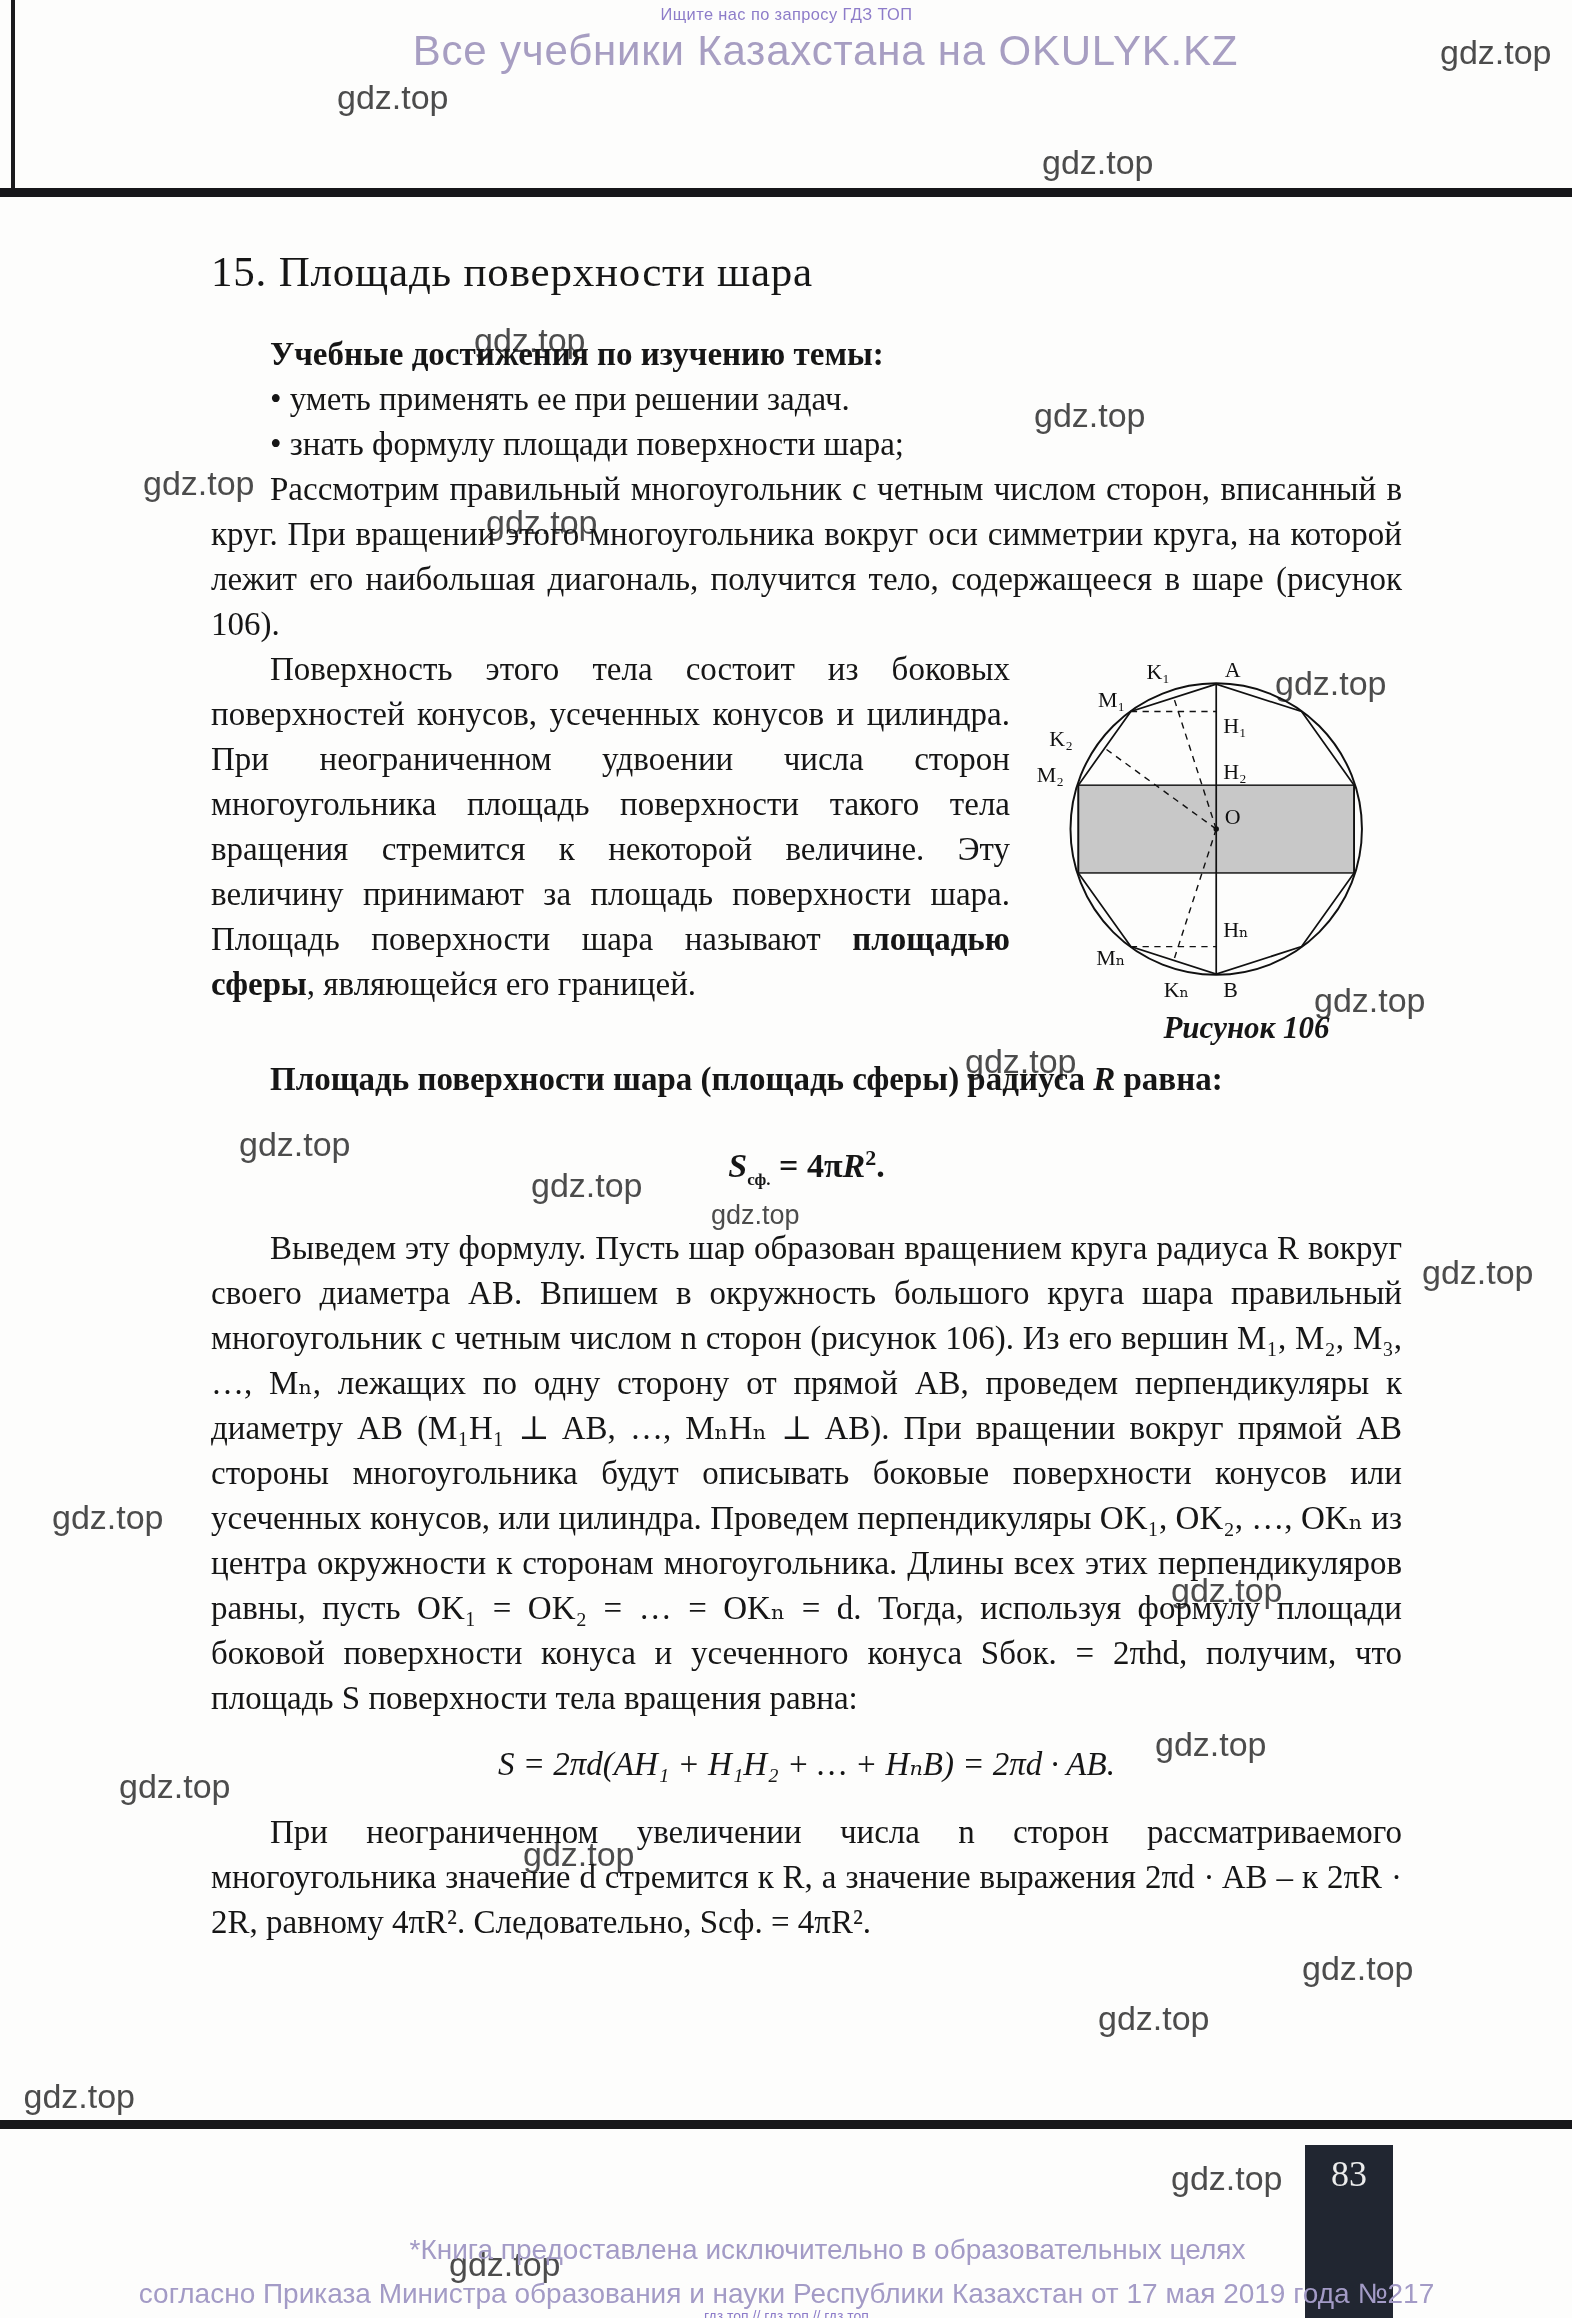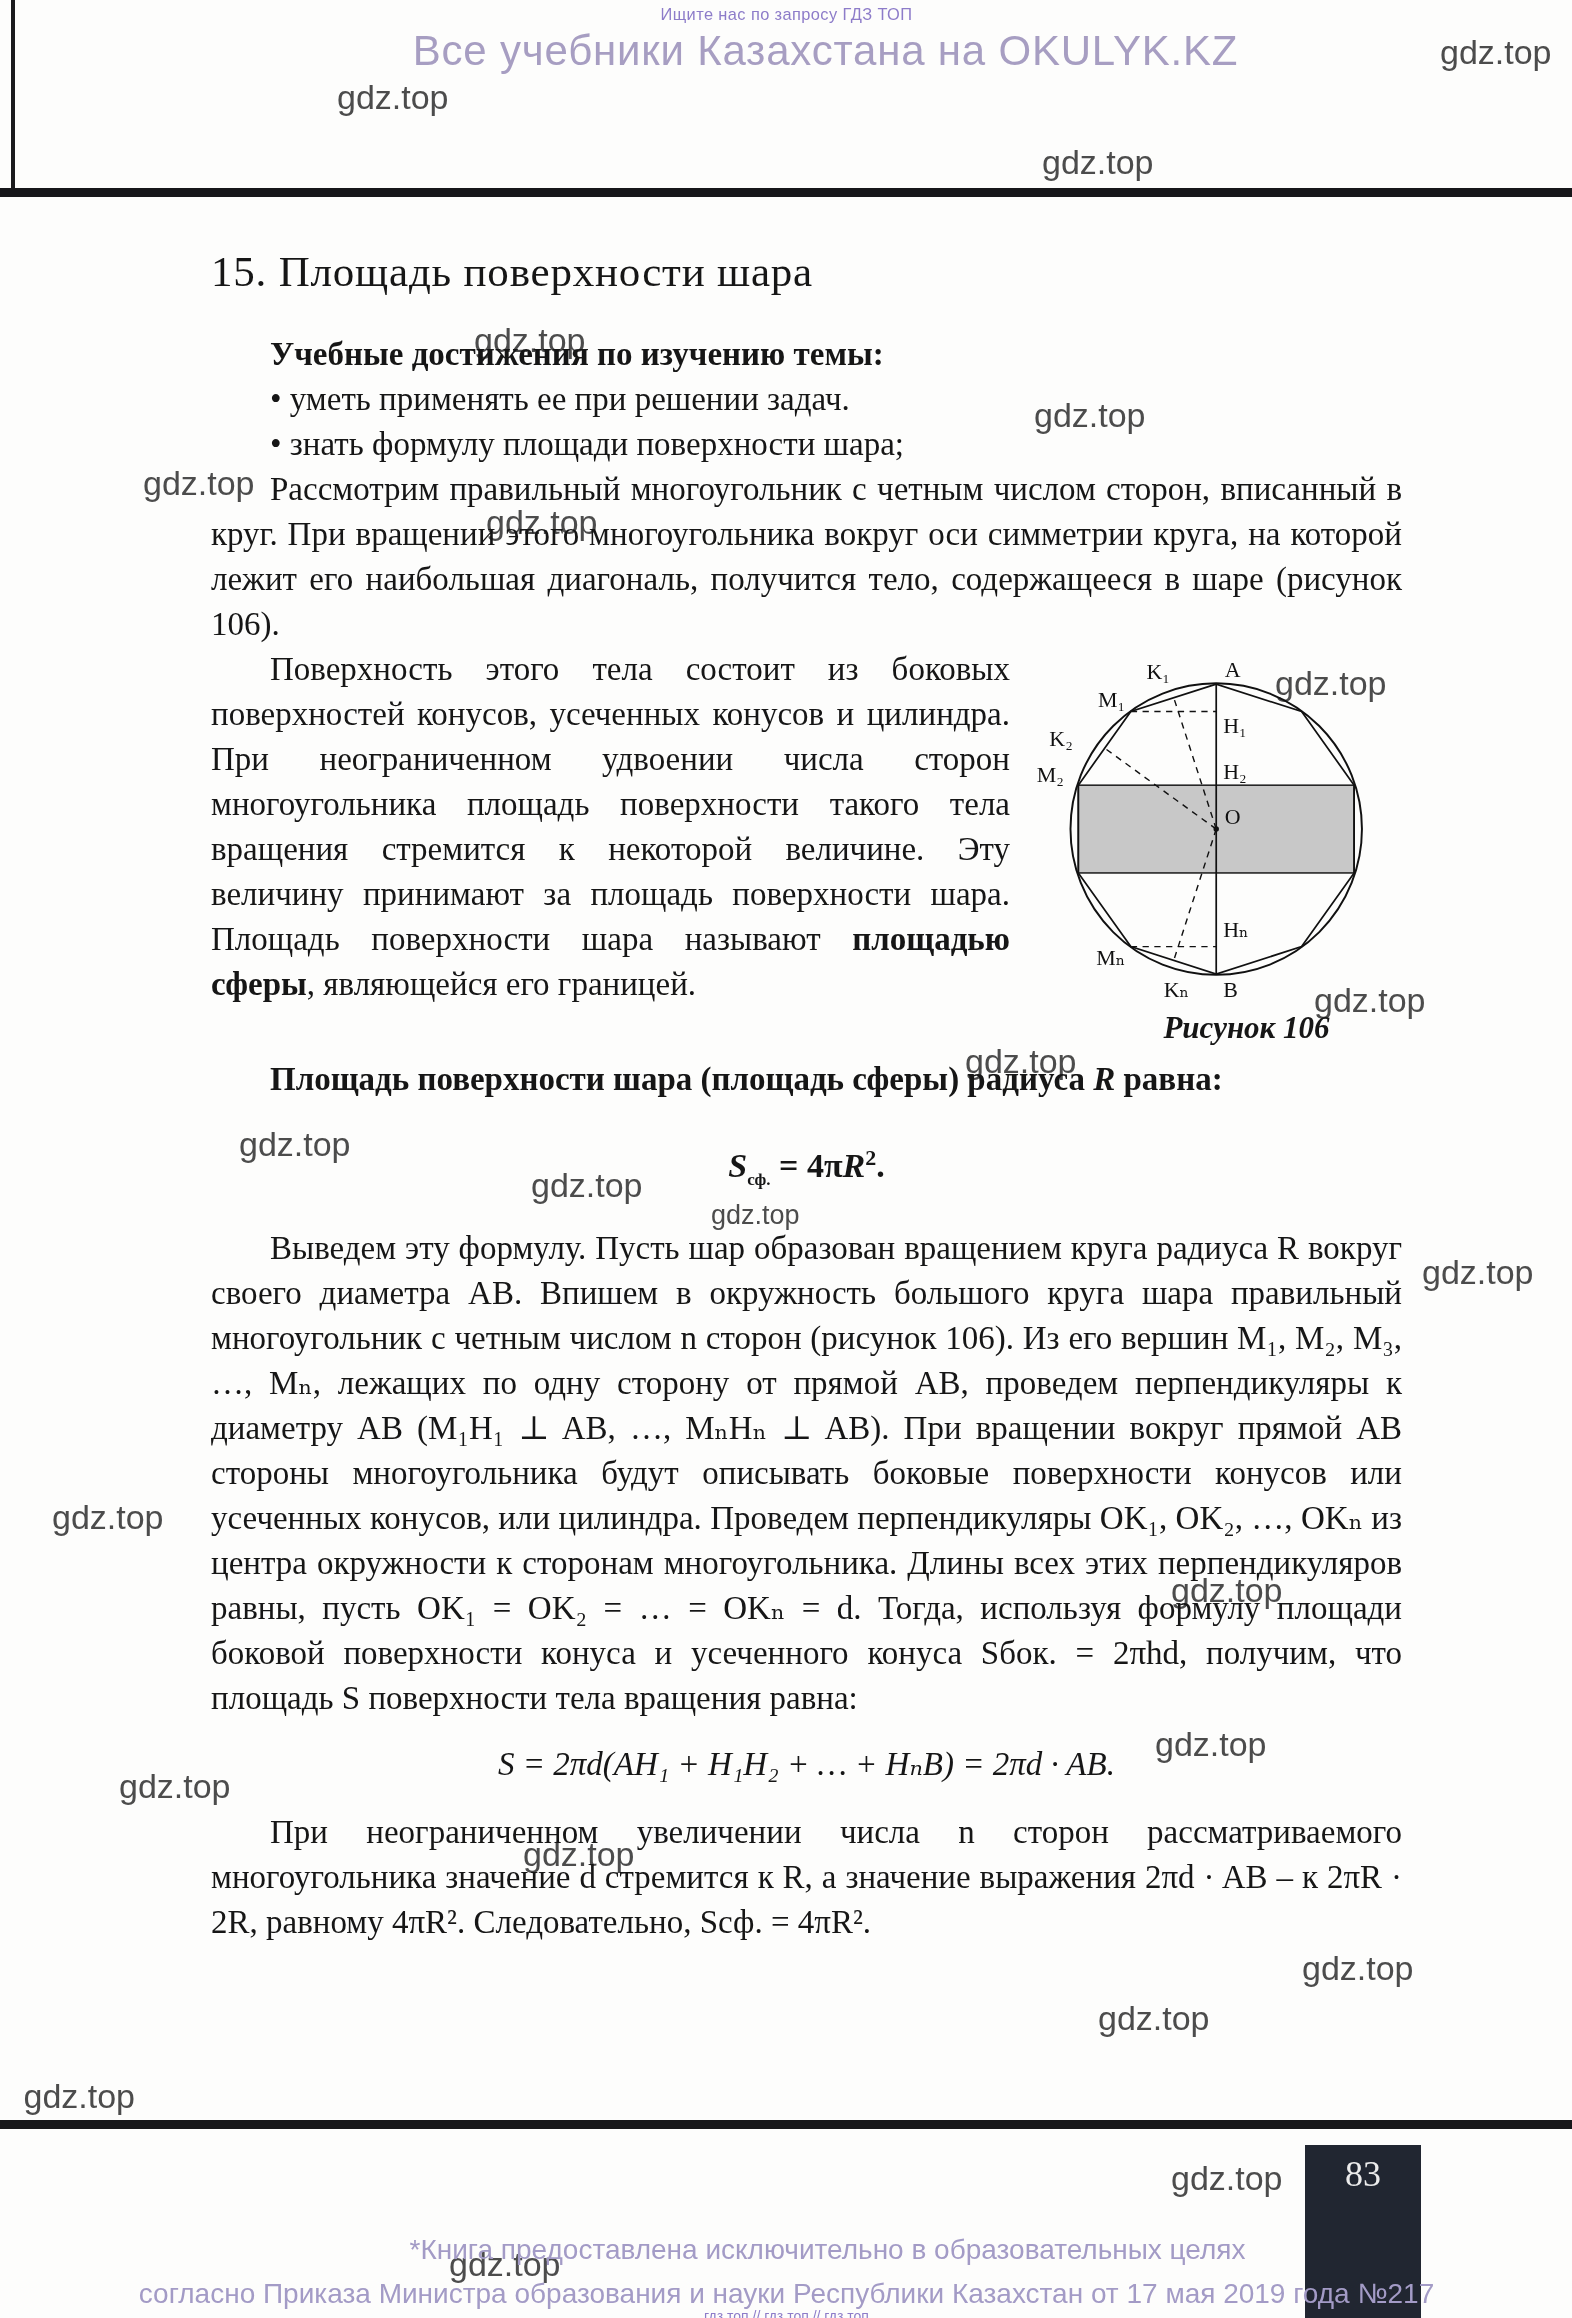--- a/index.html
+++ b/index.html
@@ -77,21 +77,21 @@
   }
   
   .footer-line{
     position:absolute;left:0;width:100%;text-align:center;
     font-family:"Liberation Sans","DejaVu Sans",sans-serif;color:#a39bc6;
   }
   .footer-line.l1{top:2234px;font-size:28px;padding-left:41px;}
   .footer-line.l2{top:2278px;font-size:28px;}
   .footer-line.l3{top:2308px;font-size:14px;color:#8d7cc9;}
   .page-number-box{
-    position:absolute;top:2145px;left:1305px;width:116px;height:174px;
+    position:absolute;top:2145px;left:1305px;width:88px;height:174px;
     background:#212631;text-align:center;
   }
   .page-number{
     color:#ececec;font-size:36px;font-family:"Liberation Serif","DejaVu Serif",serif;
     padding-top:7.8px;display:block;
   }
 </style>
 </head>
 <body>
 

